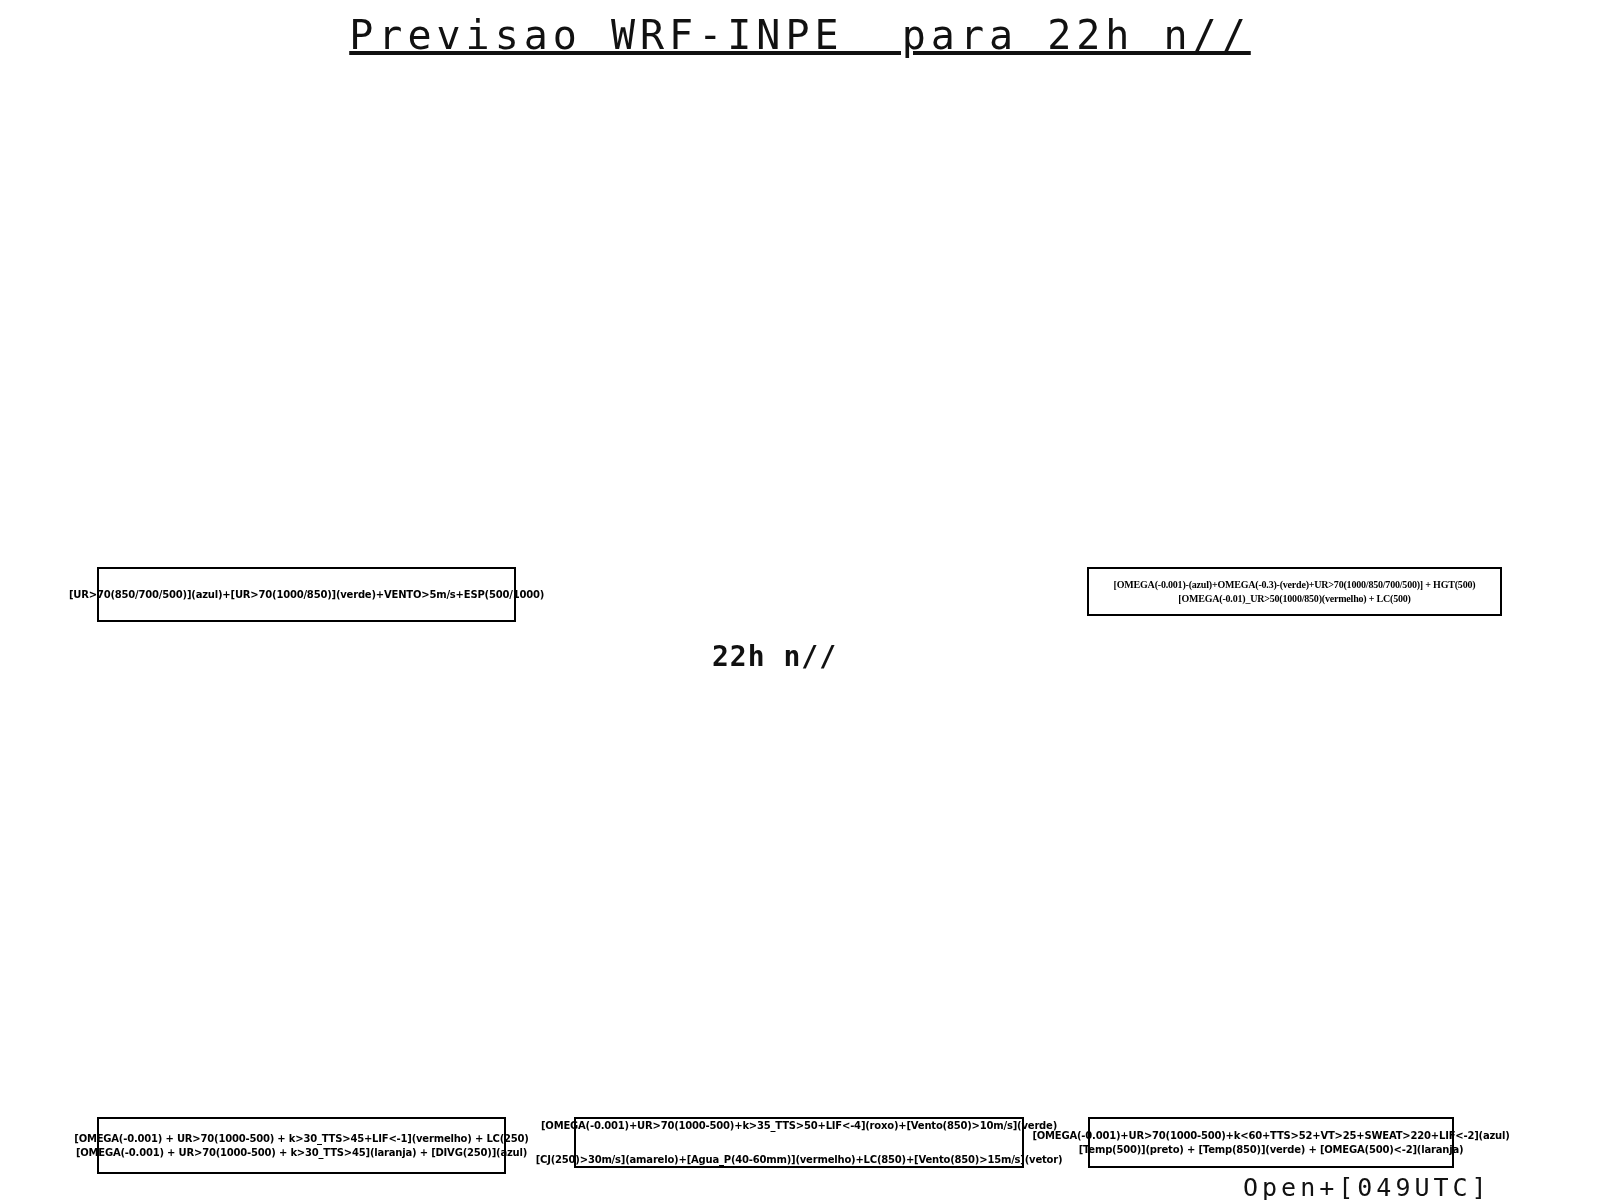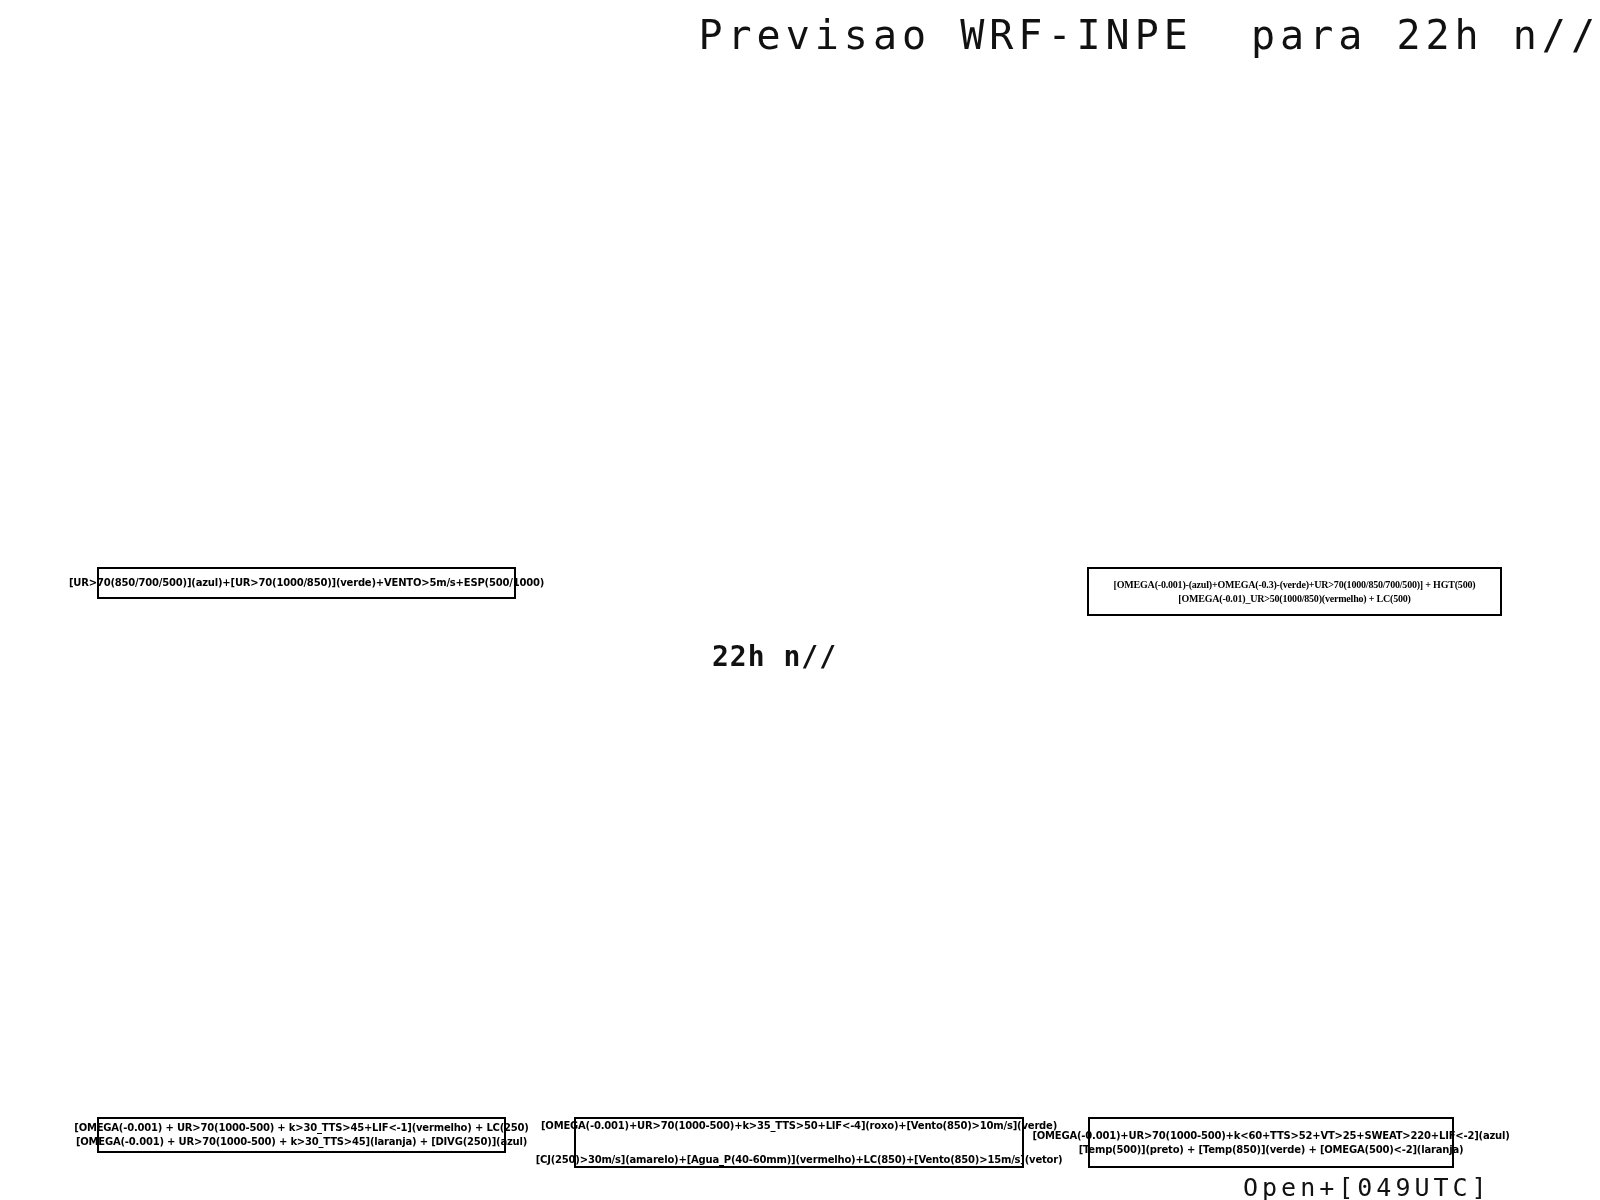--- a/index.html
+++ b/index.html
@@ -13,27 +13,28 @@
     height: 1200px;
     background: #ffffff;
     overflow: hidden;
     color: #000000;
   }
   .page-title {
     position: absolute;
     top: 12px;
     left: 0;
     width: 100%;
-    text-align: right;
+    text-align: center;
     font-family: "DejaVu Sans Mono", monospace;
     font-weight: 300;
     font-size: 40px;
     letter-spacing: 5px;
     white-space: pre;
     color: #111111;
+    text-decoration: underline;
   }
   .center-label {
     position: absolute;
     top: 640px;
     left: 712px;
     font-family: "DejaVu Sans Mono", monospace;
     font-weight: 700;
     font-size: 28px;
     letter-spacing: 1px;
     white-space: pre;
@@ -64,24 +65,24 @@
     font-size: 10px;
     letter-spacing: -0.2px;
     line-height: 14px;
     color: #000000;
   }
   .legend-box .legend-line {
     white-space: pre;
     text-align: center;
   }
   
-  #box-top-left      { left: 97px;   top: 567px;  width: 419px; height: 32px; }
+  #box-top-left      { left: 97px;   top: 567px;  width: 419px; height: 55px; }
   #box-top-center    { left: 592px;  top: 567px;  width: 416px; height: 49px; }
   #box-top-right     { left: 1087px; top: 567px;  width: 415px; height: 49px; font-family: Liberation Serif, serif; }
-  #box-bottom-left   { left: 97px;   top: 1117px; width: 409px; height: 36px; }
+  #box-bottom-left   { left: 97px;   top: 1117px; width: 409px; height: 57px; }
   #box-bottom-center { left: 574px;  top: 1117px; width: 450px; height: 51px; gap: 20px; }
   #box-bottom-right  { left: 1088px; top: 1117px; width: 366px; height: 51px; }
 </style>
 </head>
 <body>
 
 <div class="page">
 
   <div class="page-title">Previsao WRF-INPE  para 22h n//</div>
 

